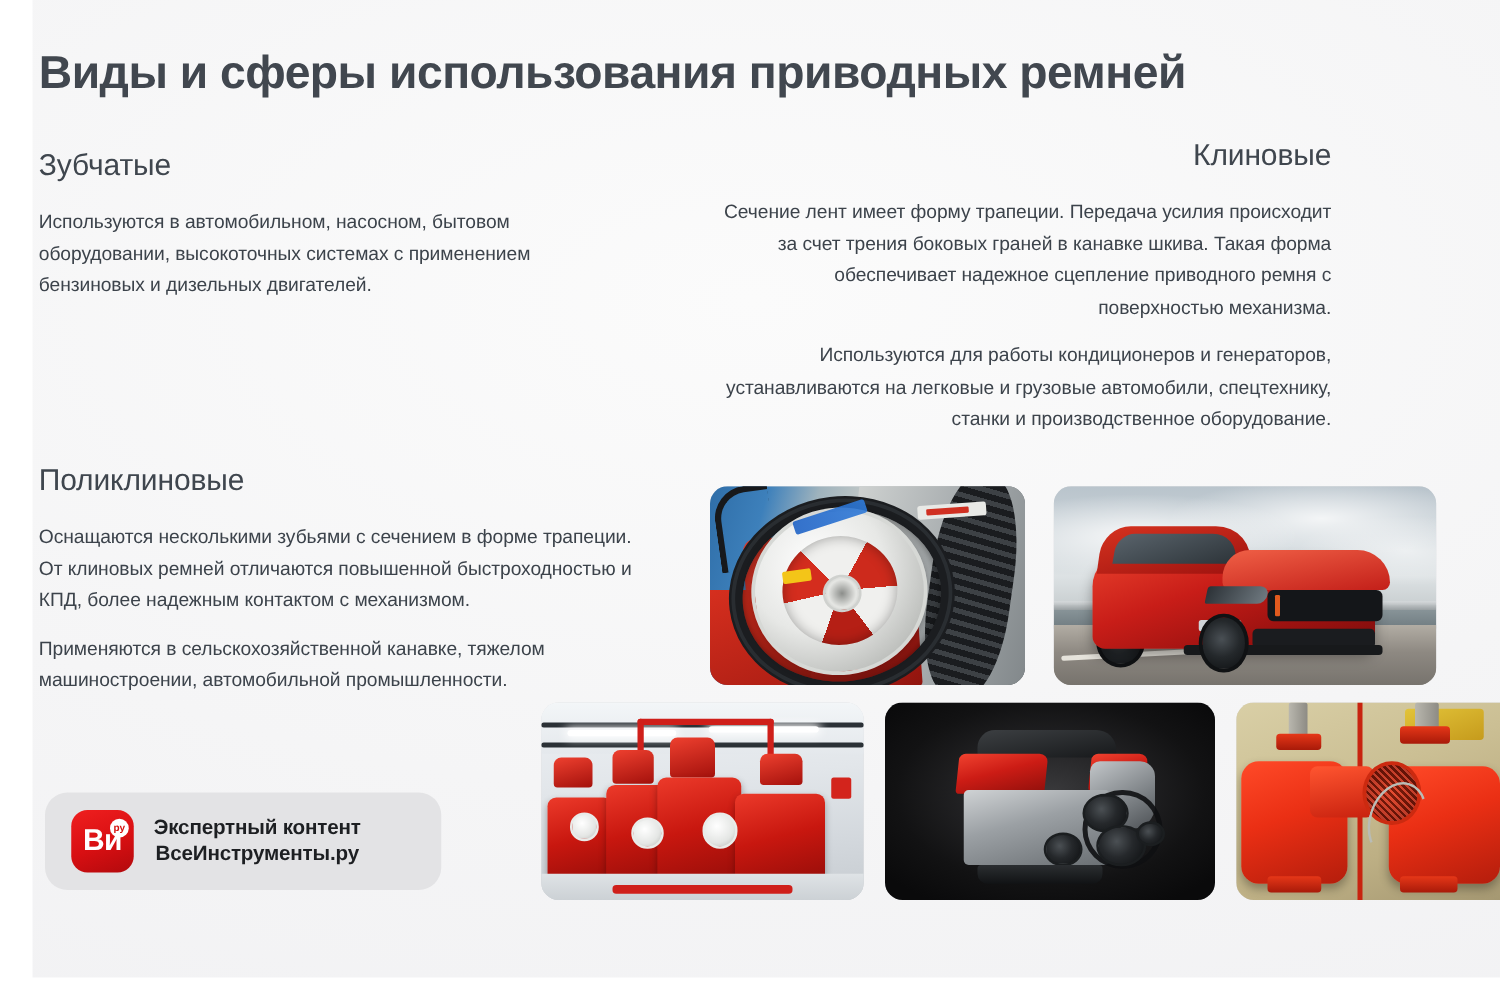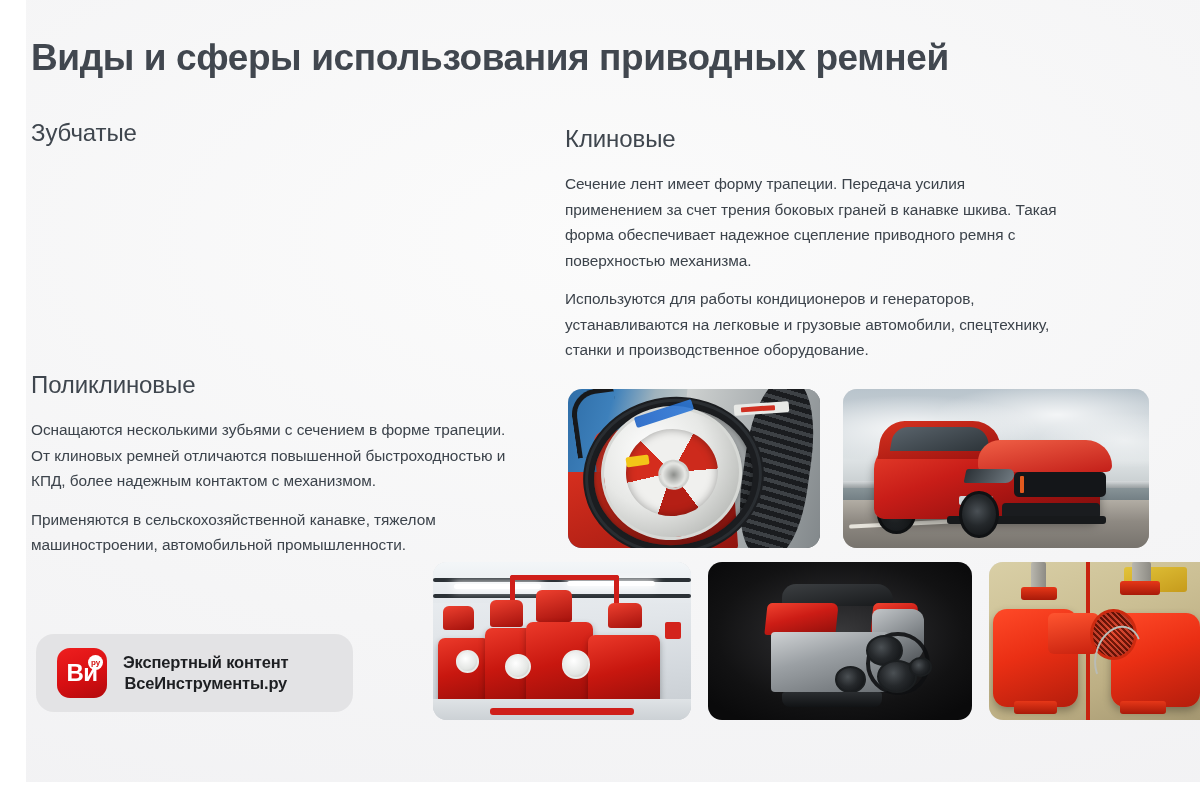--- a/index.html
+++ b/index.html
@@ -73,21 +73,21 @@
 
   .section p {
     font-size: 15.4px;
     line-height: 25.5px;
     color: #3c434b;
     letter-spacing: -0.05px;
   }
   .section p + p { margin-top: 13px; }
 
   #sec-zubchatye   { left: 31px;  top: 118px; width: 470px; }
-  #sec-klinovye    { left: 565px; top: 124px; width: 500px; }
+  #sec-klinovye    { left: 565px; top: 110px; width: 500px; text-align: right; }
   #sec-poliklin    { left: 31px;  top: 370px; width: 490px; }
 
   
   .photo {
     position: absolute;
     border-radius: 14px;
     overflow: hidden;
     background: #dcdcde;
   }
   .photo .scene { position: absolute; inset: 0; }
@@ -476,25 +476,26 @@
 </style>
 </head>
 <body>
 
 <div class="page">
 
   <h1 class="title">Виды и сферы использования приводных ремней</h1>
 
   <section class="section" id="sec-zubchatye">
     <h2>Зубчатые</h2>
+    <p>Используются в автомобильном, насосном, бытовом оборудовании, высокоточных системах с применением бензиновых и дизельных двигателей.</p>
   </section>
 
   <section class="section" id="sec-klinovye">
     <h2>Клиновые</h2>
-    <p>Сечение лент имеет форму трапеции. Передача усилия применением за счет трения боковых граней в канавке шкива. Такая форма обеспечивает надежное сцепление приводного ремня с поверхностью механизма.</p>
+    <p>Сечение лент имеет форму трапеции. Передача усилия происходит за счет трения боковых граней в канавке шкива. Такая форма обеспечивает надежное сцепление приводного ремня с поверхностью механизма.</p>
     <p>Используются для работы кондиционеров и генераторов, устанавливаются на легковые и грузовые автомобили, спецтехнику, станки и производственное оборудование.</p>
   </section>
 
   <section class="section" id="sec-poliklin">
     <h2>Поликлиновые</h2>
     <p>Оснащаются несколькими зубьями с сечением в форме трапеции. От клиновых ремней отличаются повышенной быстроходностью и КПД, более надежным контактом с механизмом.</p>
     <p>Применяются в сельскохозяйственной канавке, тяжелом машиностроении, автомобильной промышленности.</p>
   </section>
 
   <figure class="photo" id="img-pulley-belt" aria-label="Шкив с зубчатым ремнем на красном приводном механизме">

